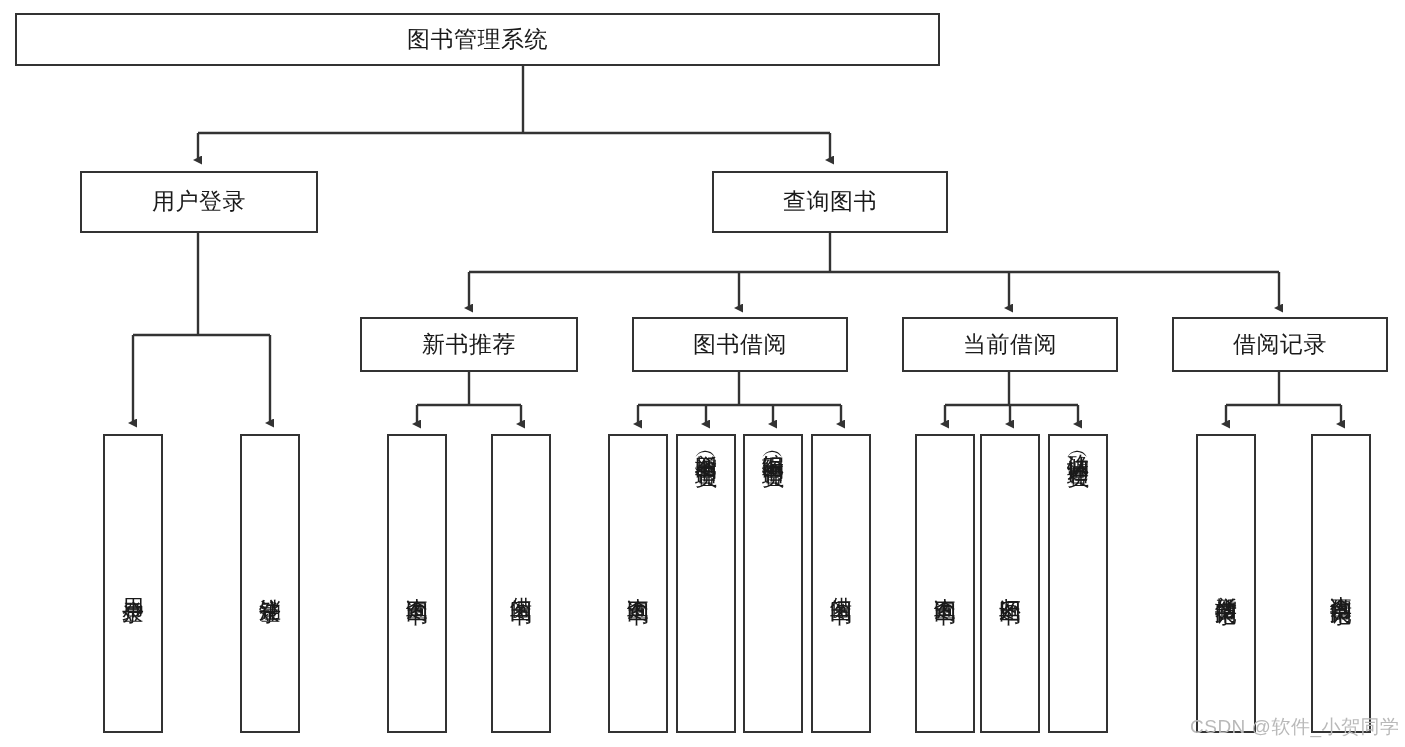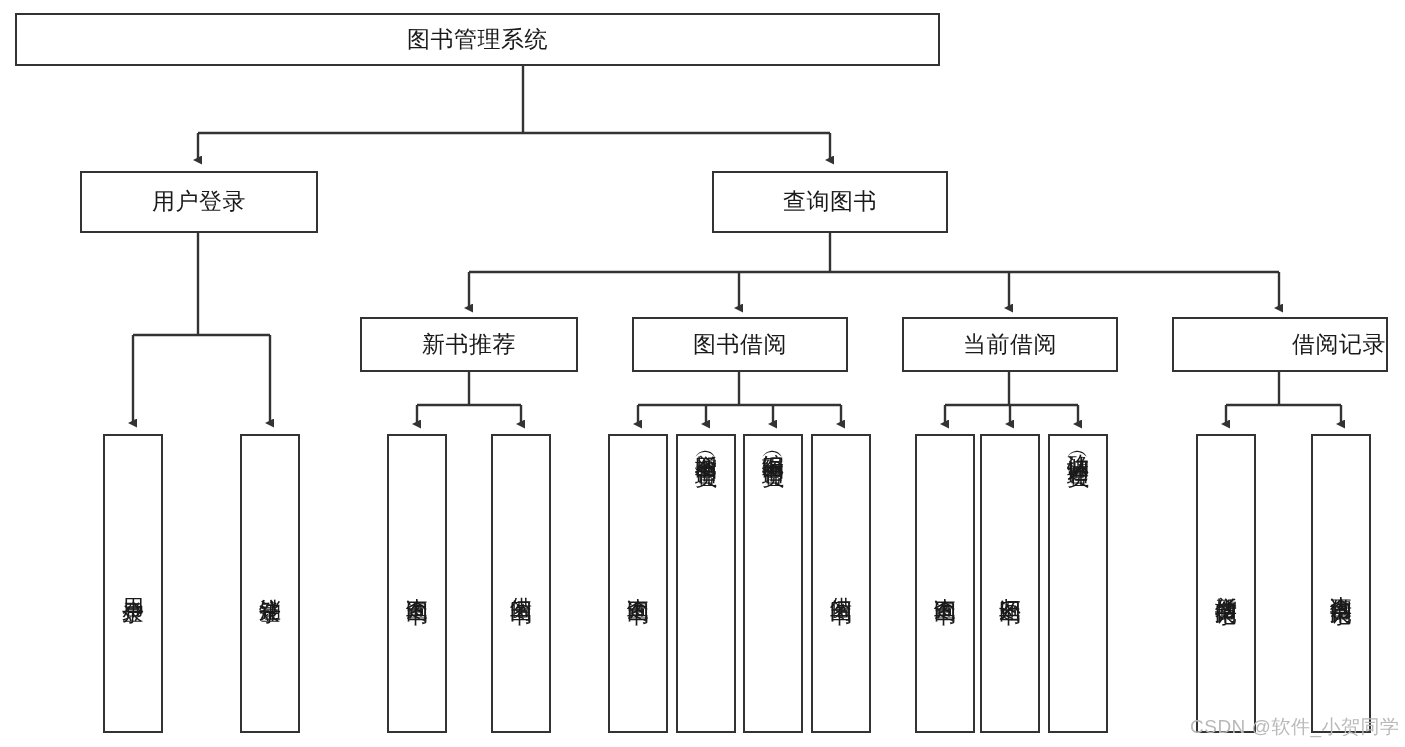--- a/index.html
+++ b/index.html
@@ -136,21 +136,21 @@
   </div>
 
   <div class="node node-h" style="left:360px; top:317px; width:218px; height:55px;">
     <span class="label">新书推荐</span>
   </div>
 
   <div class="node node-h" style="left:902px; top:317px; width:216px; height:55px;align-items:center;">
     <span class="label">当前借阅</span>
   </div>
 
-  <div class="node node-h" style="left:1172px; top:317px; width:216px; height:55px;justify-content:flex-end;">
+  <div class="node node-h" style="left:1172px; top:317px; width:216px; height:55px;">
     <span class="label">借阅记录</span>
   </div>
 
   <div class="node node-v anchor-mid" style="left:103px; top:434px; width:60px; height:299px;">
     <span class="label">用户登录</span>
   </div>
 
   <div class="node node-v anchor-mid" style="left:240px; top:434px; width:60px; height:299px;">
     <span class="label">注销登录</span>
   </div>

